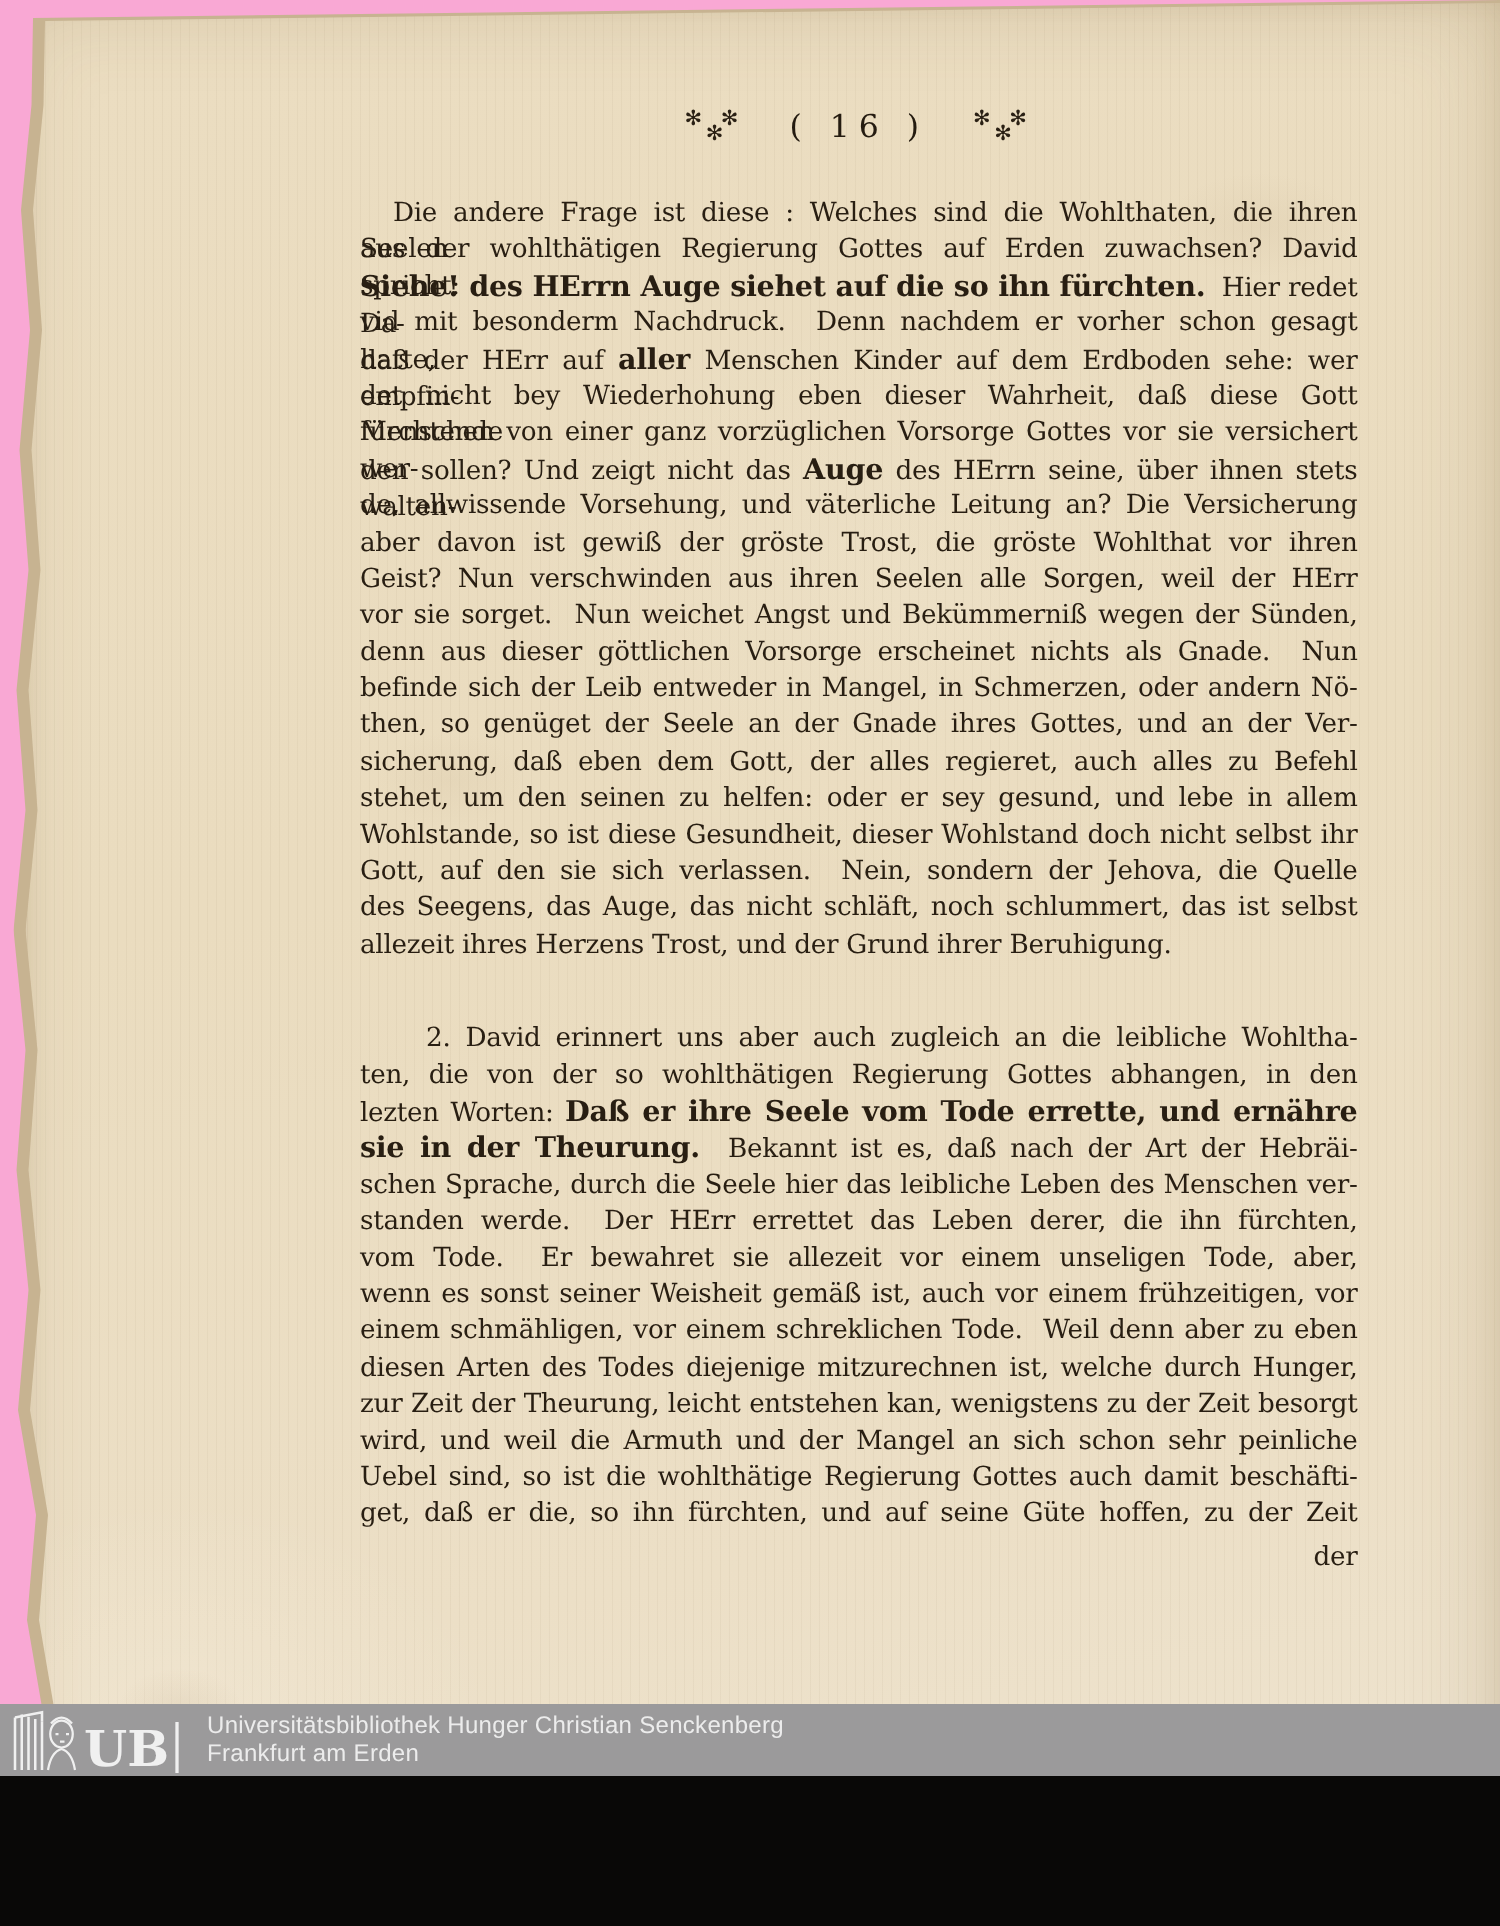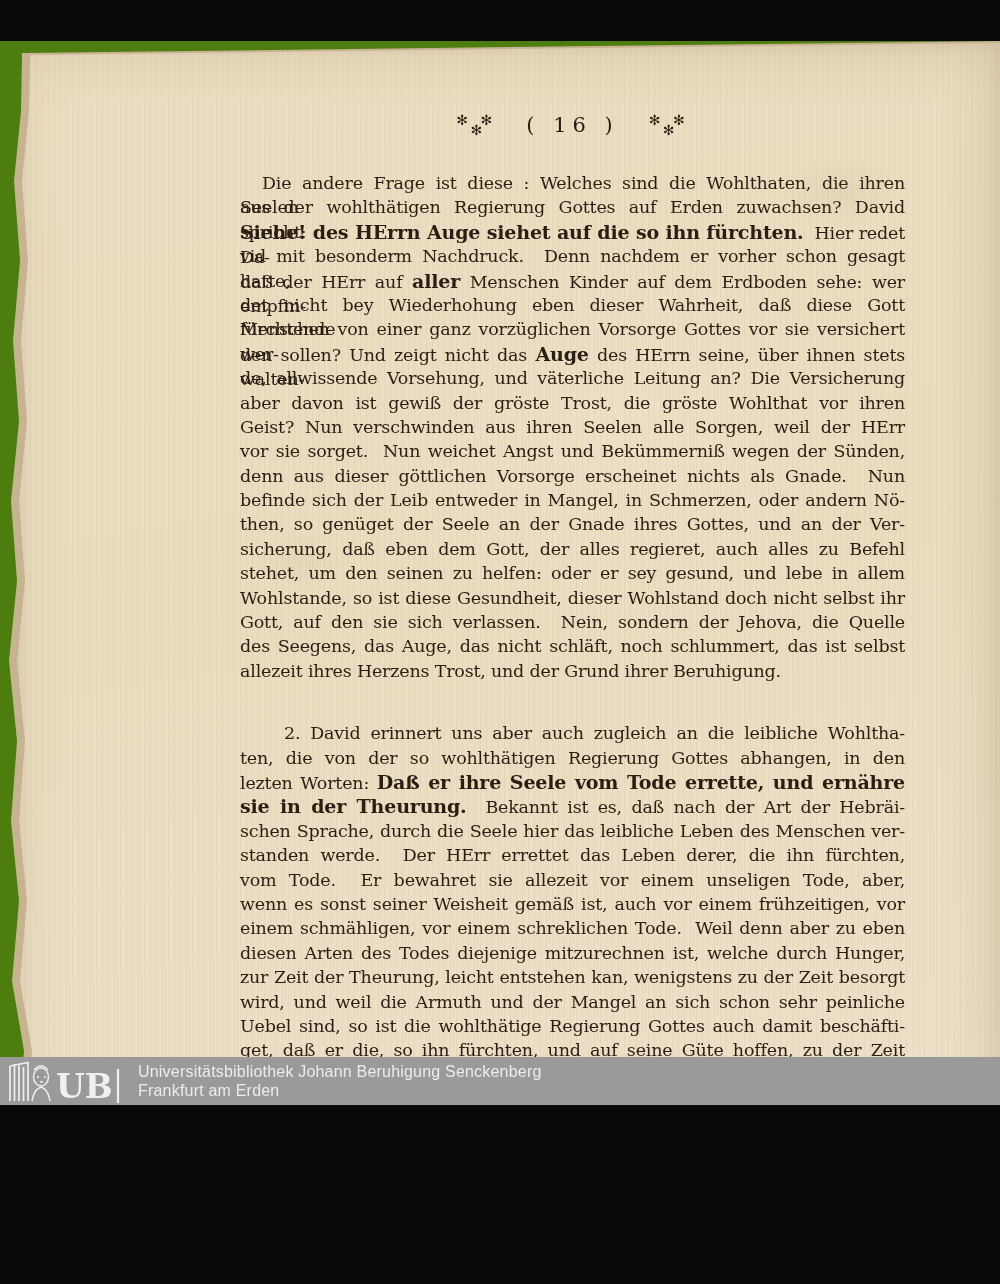--- a/index.html
+++ b/index.html
@@ -1,17 +1,17 @@
 <!DOCTYPE html>
 <html><head>
 <meta charset="utf-8">
 <style>
   html,body{margin:0;padding:0;background:#090807;}
-  .stage{position:relative;width:1000px;height:1064px;overflow:hidden;
-         background:#4d7c0f;font-family:"DejaVu Serif",serif;margin-top:41px;}
+  .stage{position:relative;width:1000px;height:1184px;overflow:hidden;
+         background:#f9a8d4;font-family:"DejaVu Serif",serif;}
 
   
   .paper-under{position:absolute;left:0;top:0;width:1000px;height:1240px;
     background:#c7b391;
     clip-path:polygon(22px 12px,100% 0px,100% 1214px,820px 1210px,640px 1219px,500px 1213px,
       360px 1222px,255px 1215px,170px 1227px,100px 1221px,58px 1230px,37px 1198px,
       30px 1150px,18px 1080px,24px 1010px,12px 940px,19px 860px,11px 780px,17px 700px,
       9px 620px,17px 540px,11px 460px,19px 380px,13px 300px,20px 220px,14px 140px,21px 70px);}
   .paper{position:absolute;left:0;top:0;width:1000px;height:1240px;
     background:
@@ -139,18 +139,18 @@
       <g stroke="#f0f0f0" fill="none" stroke-width="1.5">
         <ellipse cx="35" cy="18" rx="7.5" ry="9"></ellipse>
         <path d="M28 11 Q35 3 42 11"></path>
         <path d="M26 42 Q28 30 35 28 Q42 30 44 42"></path>
         <path d="M31 18 h2 M38 18 h2 M34 23 h3"></path>
       </g>
       <text x="50" y="39" font-size="33" font-weight="bold" fill="#f0f0f0" font-family="DejaVu Serif, serif">UB</text>
       <path d="M112 10 V44" stroke="#f0f0f0" stroke-width="2.2"></path>
     </svg>
     <div class="footer-text">
-      <div>Universitätsbibliothek Johann Beruhigung Senckenberg</div>
+      <div>Universitätsbibliothek Hunger Christian Senckenberg</div>
       <div>Frankfurt am Erden</div>
     </div>
   </div>
 
 </div>
 
 </body></html>

